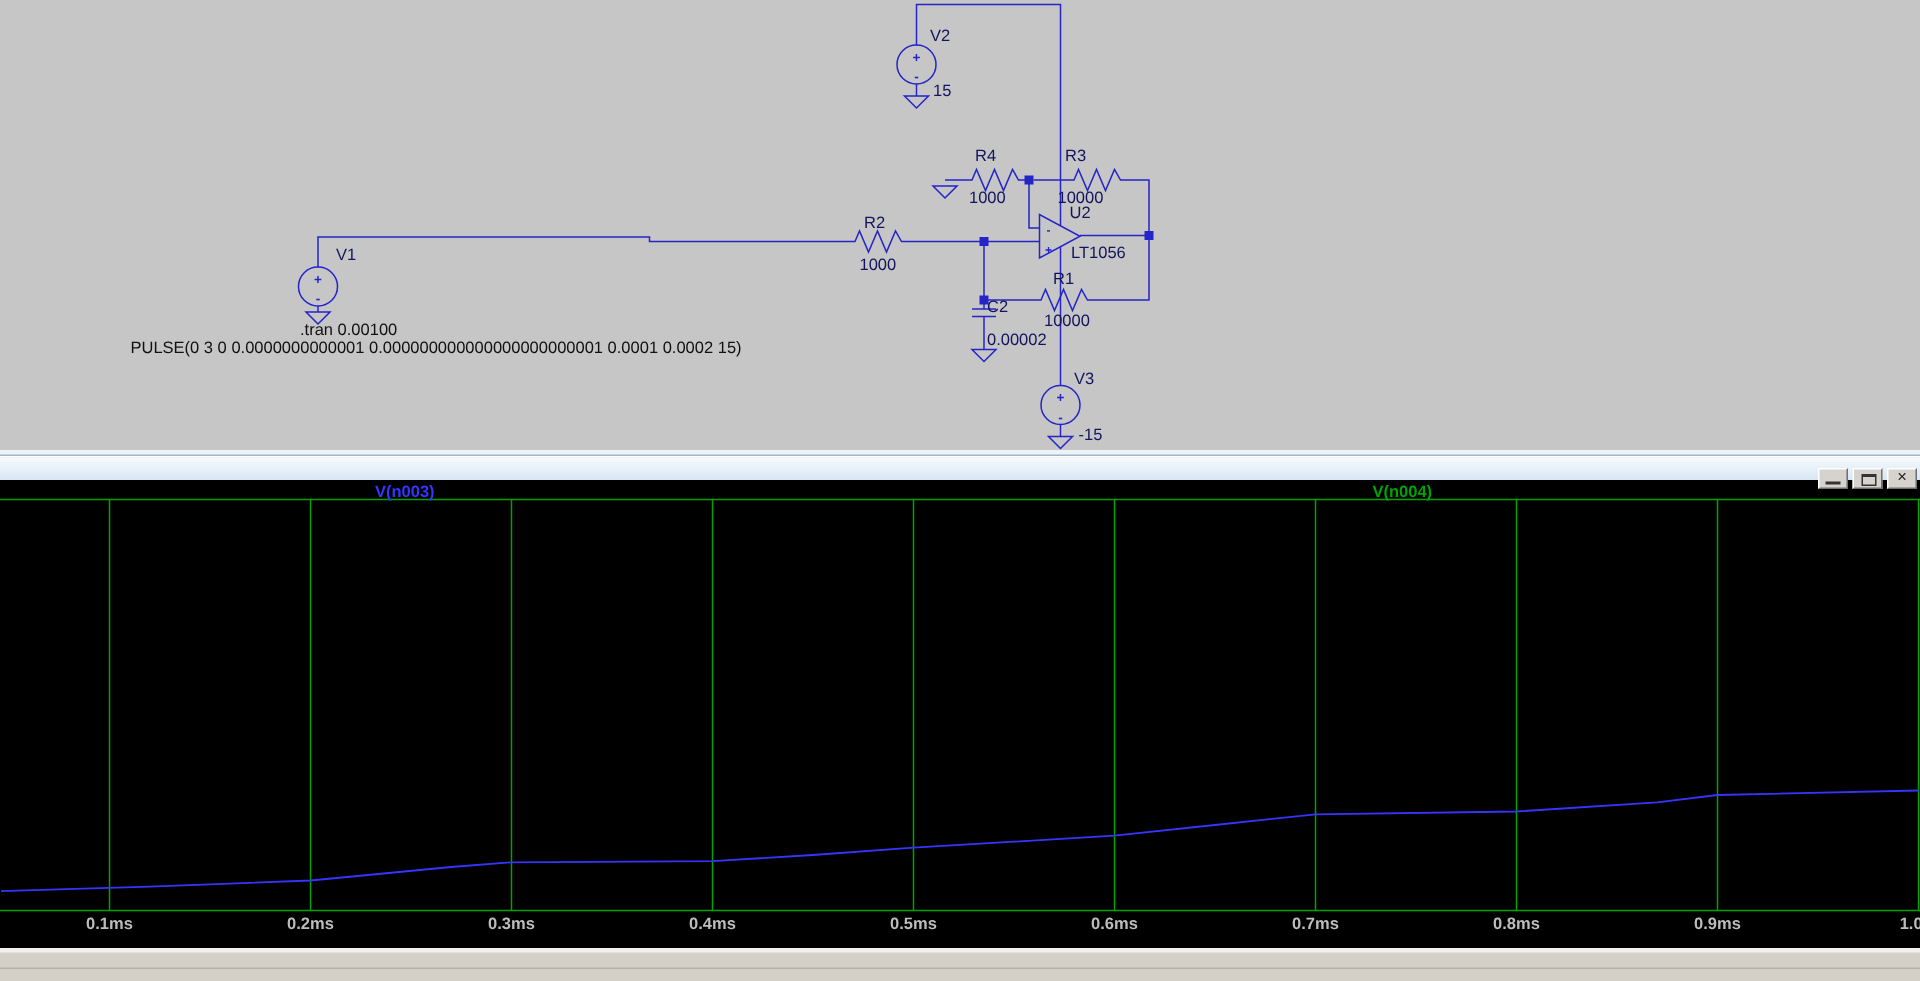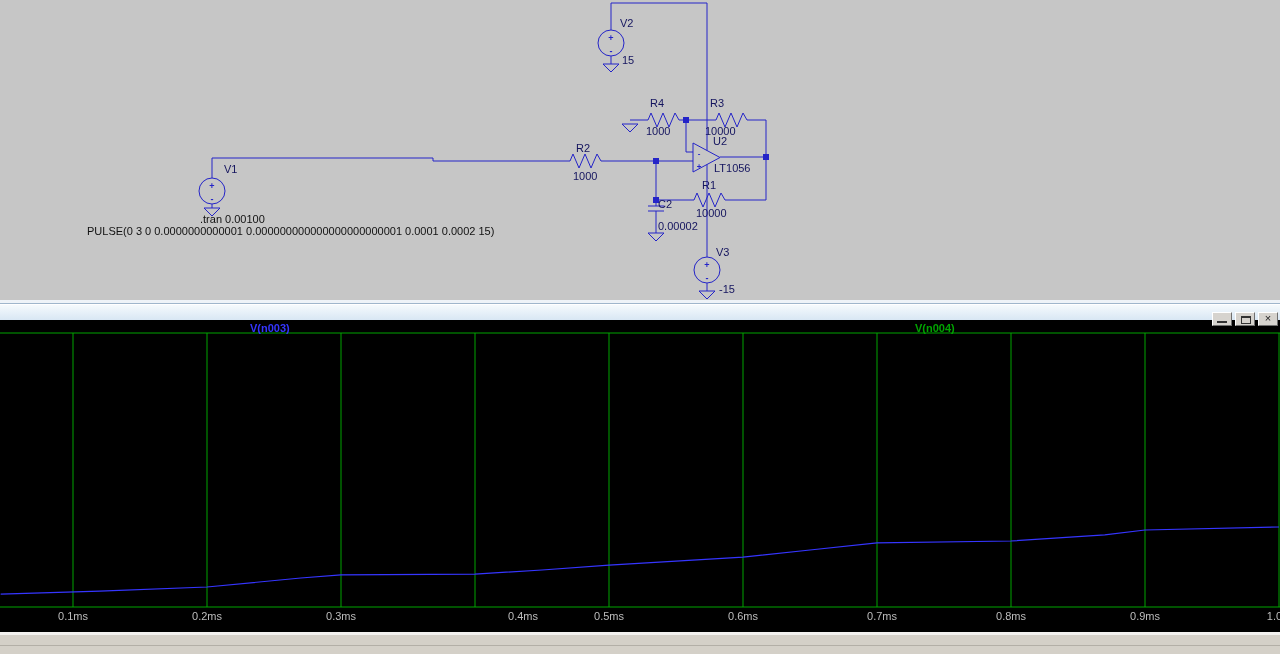--- a/index.html
+++ b/index.html
@@ -22,21 +22,21 @@
     background:linear-gradient(#f5fafd,#c7dbee);border-top:1px solid #fff;border-bottom:1px solid #aebfd2}
   .win-buttons{position:absolute;top:312px;right:2px;display:flex;gap:3px;z-index:5}
   .win-btn{width:20px;height:14px;background:#d6d3ce;border:1px solid;border-color:#fff #6f6f6f #6f6f6f #fff;
     font-size:11px;line-height:11px;text-align:center;color:#222;position:relative;cursor:default}
   .glyph-min{position:absolute;left:4px;bottom:2px;width:10px;height:2px;background:#333}
   .glyph-restore{position:absolute;left:5px;top:3px;width:10px;height:8px;border:1px solid #333;border-top-width:2px}
 
   .pane{position:absolute;top:320px;left:0;width:1280px;height:387px;background:#000;overflow:hidden}
   #wave-svg{position:absolute;top:0;left:0}
   .trace-label{position:absolute;top:2px;font-size:11px;font-weight:700;letter-spacing:0}
-  .tick{position:absolute;top:290px;width:40px;text-align:center;font-size:11px;font-weight:400;color:#bdbdbd}
+  .tick{position:absolute;top:290px;width:40px;text-align:center;font-size:11px;font-weight:700;color:#bdbdbd}
 
   
   .statusbar{position:absolute;top:632px;left:0;width:1280px;height:22px;background:#d4d0c8;border-top:3px solid #f2f1ef}
   .statusline{position:absolute;top:645px;left:0;width:1280px;height:1px;background:#b3afa7}
 </style>
 </head>
 <body>
 
 <div class="schematic">
   <svg width="1280" height="300" viewBox="0 0 1280 300">
@@ -175,24 +175,24 @@
       <polyline points="0.6399999999999864,274.1 99.79999999999998,271.1 207,267.0 300.8,258.0 341,254.9 475.00000000000006,254.1 542,250.0 609,245.1 743,237.1 810.0000000000001,230.0 877,222.9 1011.0000000000001,221.0 1104.8,214.9 1145,210.0 1279,207.0" fill="none" stroke="#3535ff" stroke-width="1.2"></polyline>
     </svg>
   <div id="trace-labels">
       <span class="trace-label" style="left: 250px; color: rgb(53, 53, 255);">V(n003)</span>
       <span class="trace-label" style="left: 915px; color: rgb(0, 164, 0); text-align: right;">V(n004)</span>
     </div>
   <div id="axis-labels">
       <span class="tick" style="left: 53px;">0.1ms</span>
       <span class="tick" style="left: 187px; text-align: center;">0.2ms</span>
       <span class="tick" style="left: 321px;">0.3ms</span>
-      <span class="tick" style="left: 455px; margin-left: 48px;">0.4ms</span>
+      <span class="tick" style="left: 455px;">0.4ms</span>
       <span class="tick" style="left: 589px;">0.5ms</span>
       <span class="tick" style="left: 723px;">0.6ms</span>
-      <span class="tick" style="left: 857px; text-align: right;">0.7ms</span>
+      <span class="tick" style="left: 857px;">0.7ms</span>
       <span class="tick" style="left: 991px;">0.8ms</span>
       <span class="tick" style="left: 1125px;">0.9ms</span>
       <span class="tick" style="left: 1259px;">1.0m</span>
     </div>
 </div>
 
 <div class="statusbar"></div>
 <div class="statusline"></div>
 
 </body></html>

